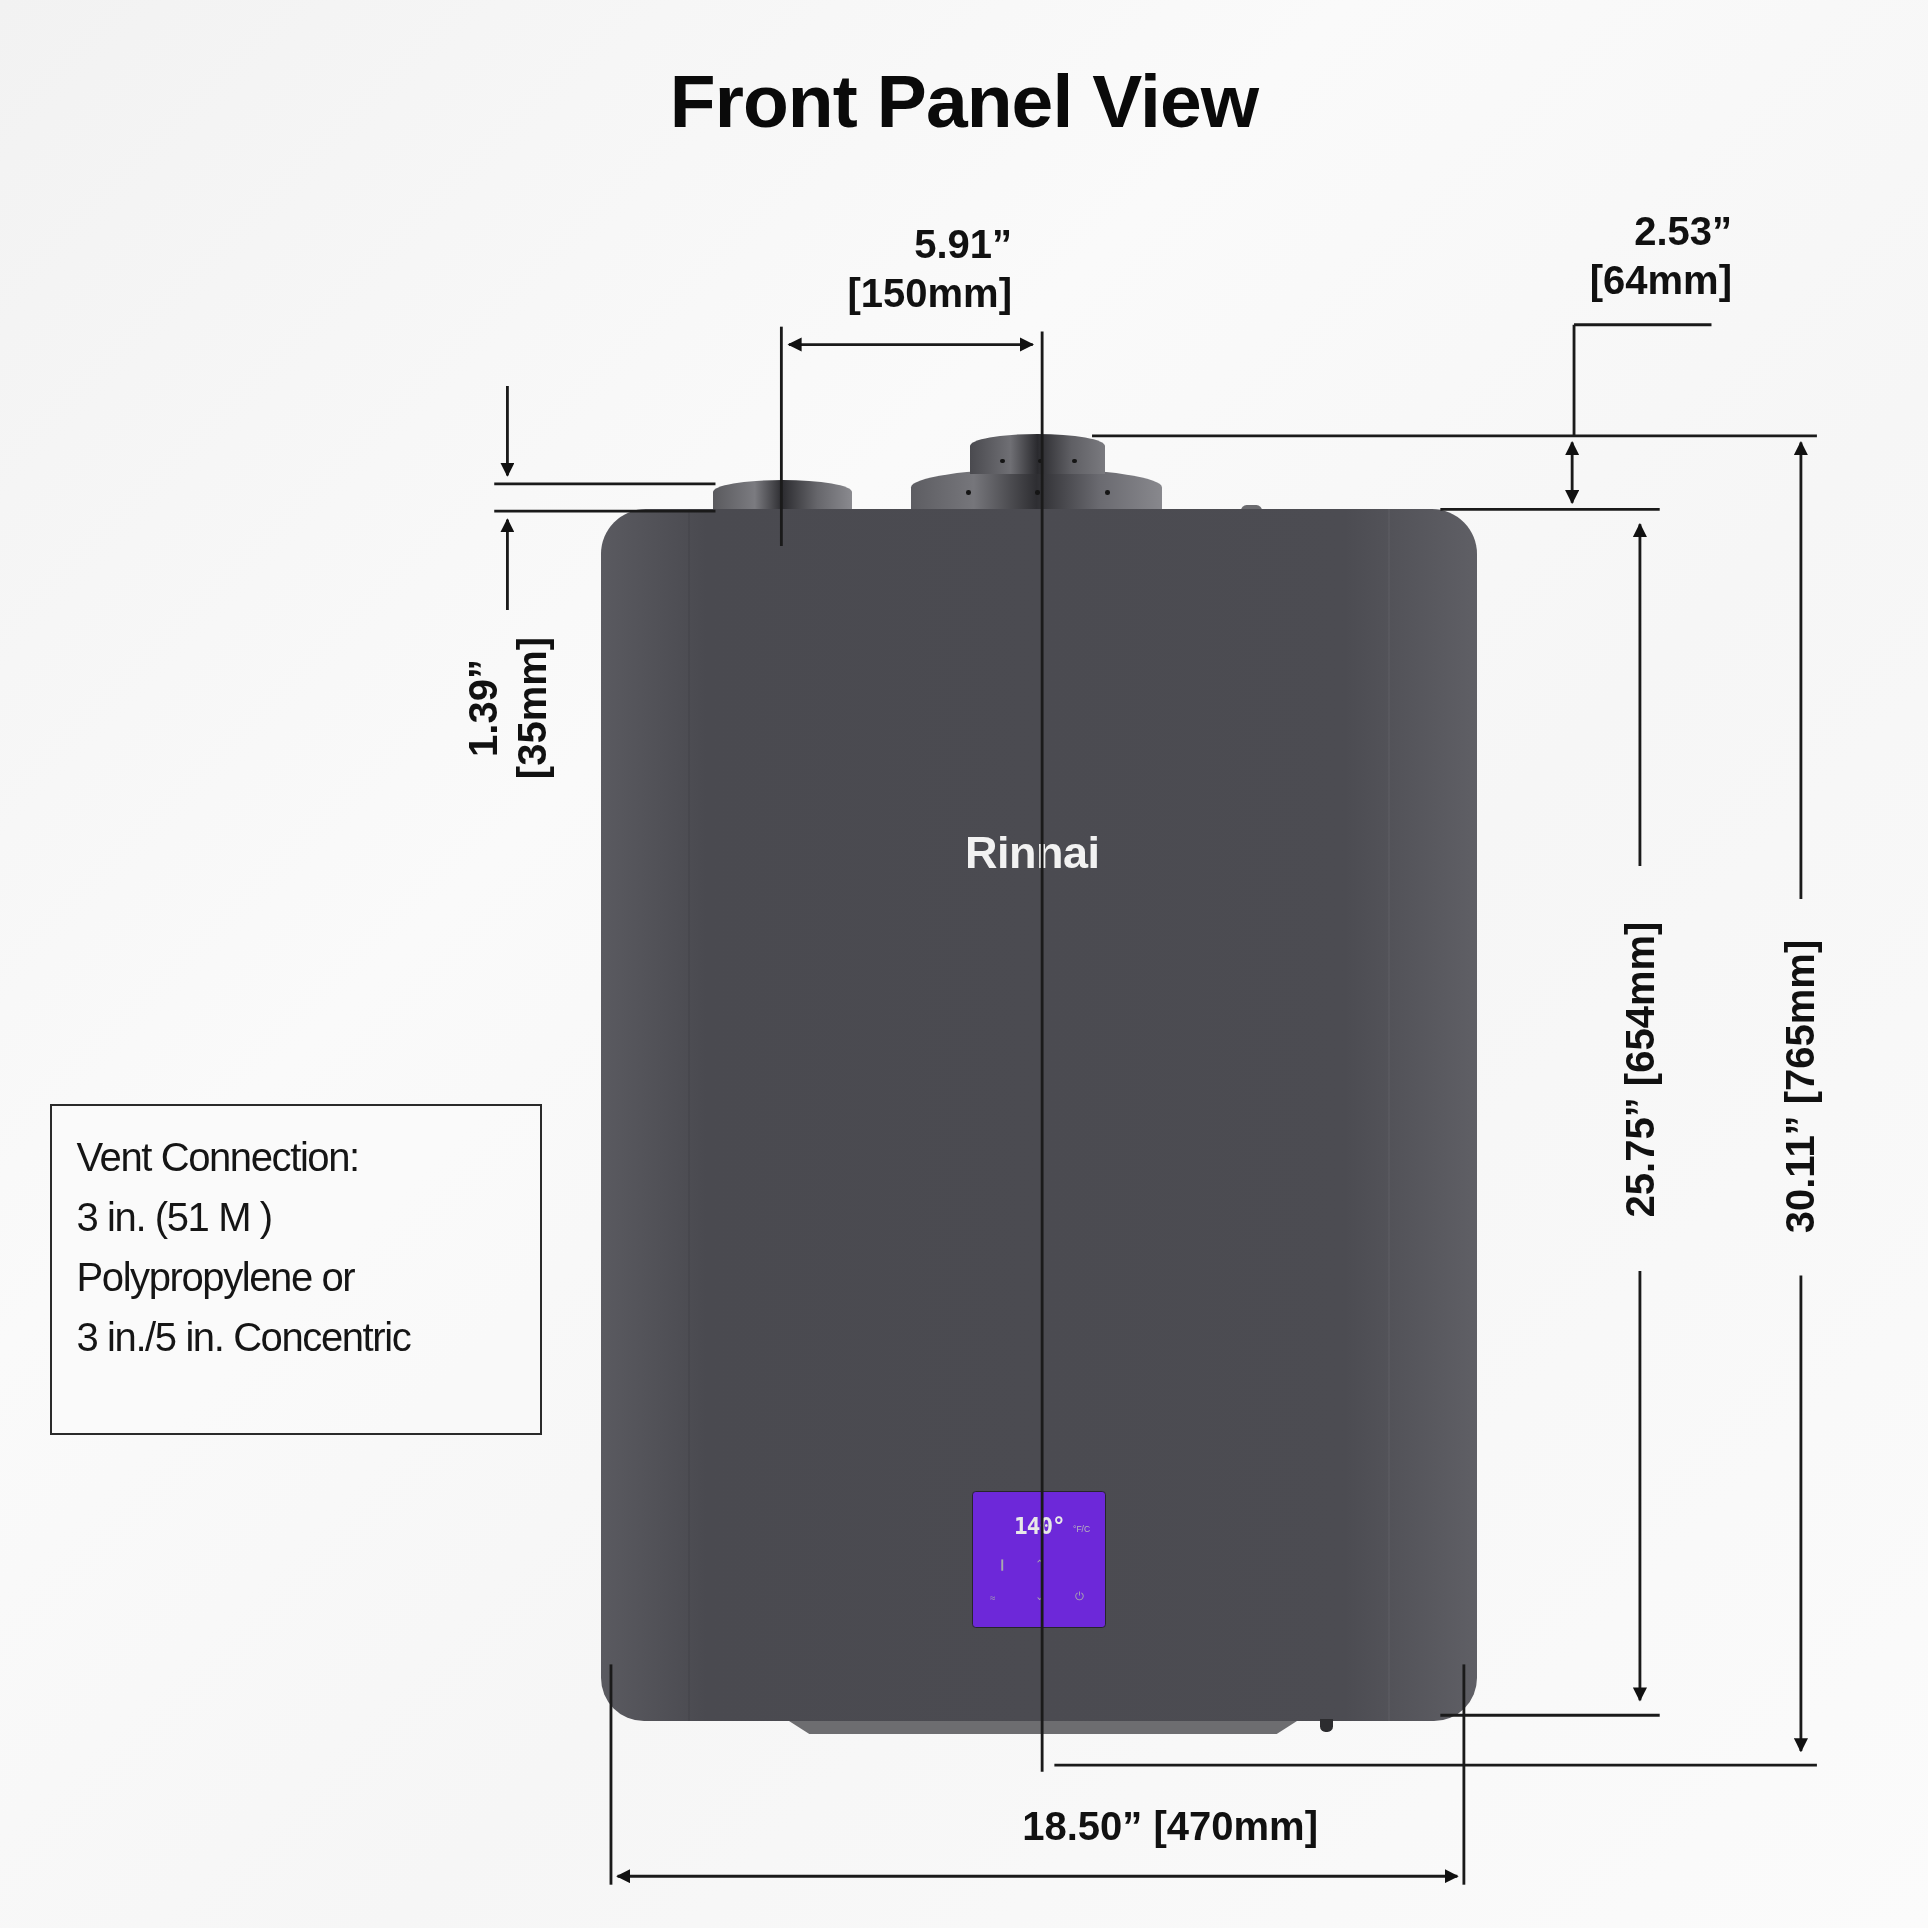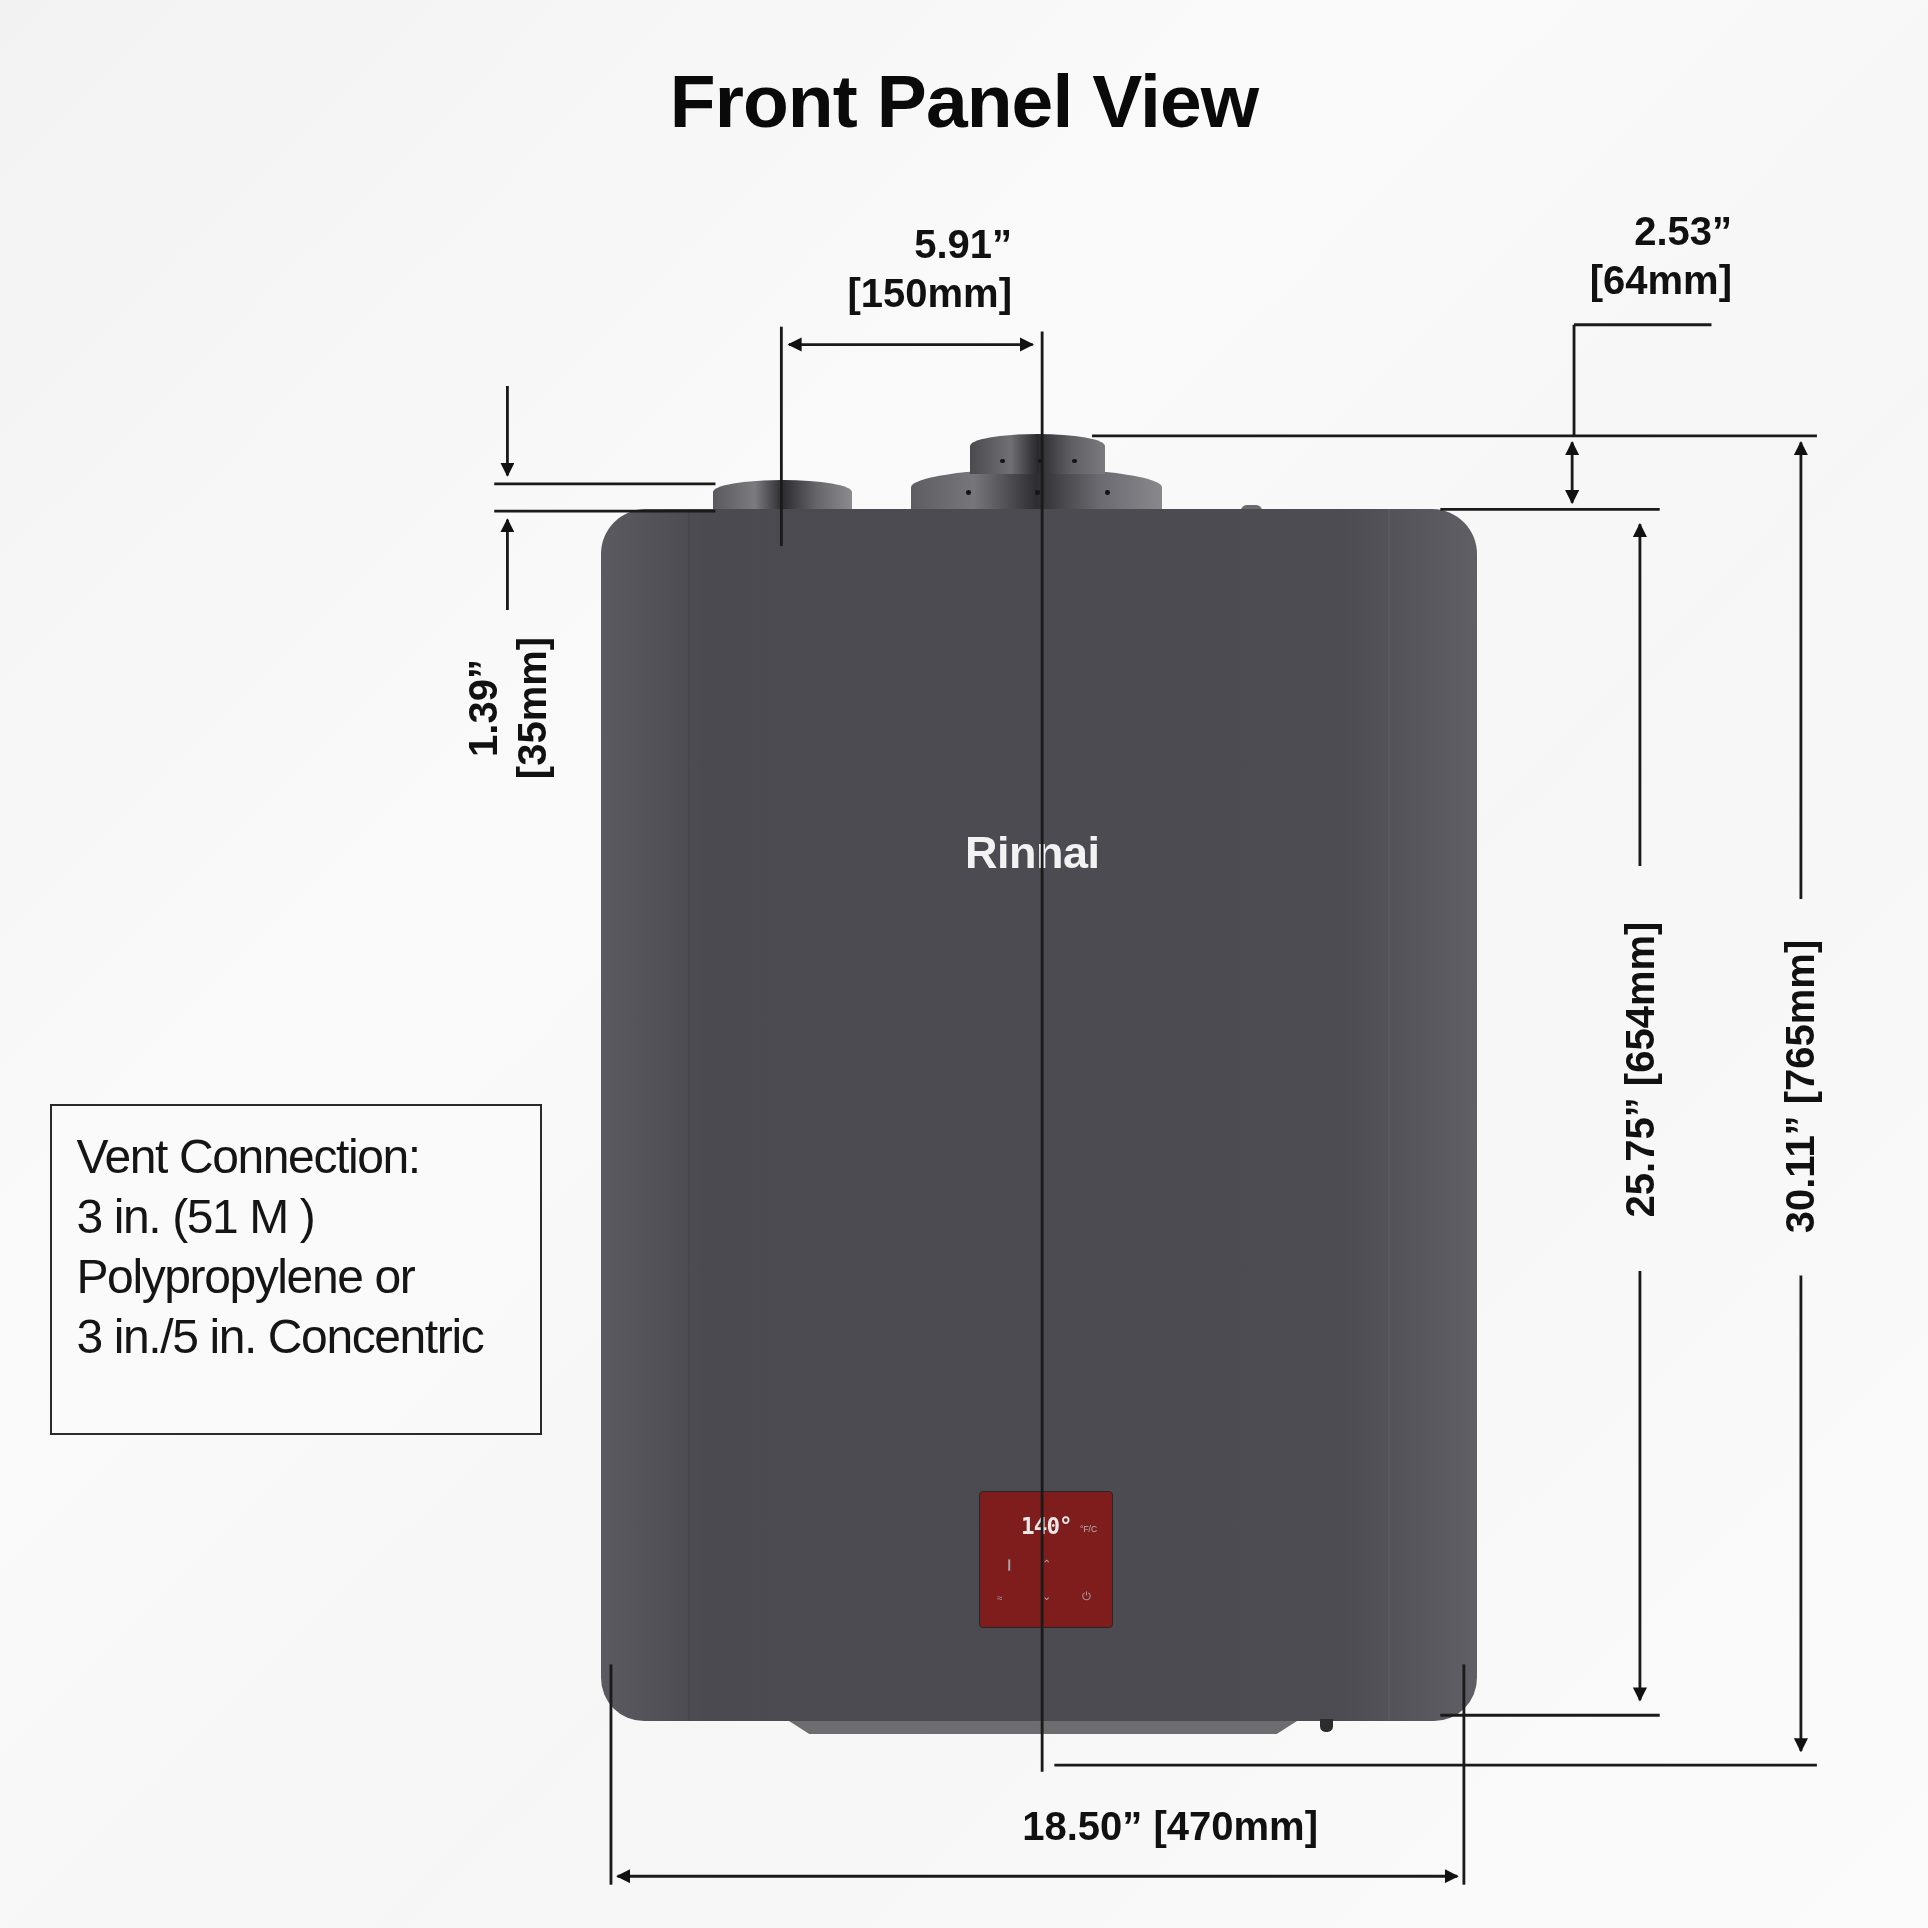--- a/index.html
+++ b/index.html
@@ -20,39 +20,39 @@
   .dim-rot {
     position: absolute; font-weight: bold; font-size: 40px; line-height: 49px;
     white-space: nowrap; transform-origin: center center; transform: rotate(-90deg);
     text-align: center; color: #111;
   }
   .vent-box {
     position: absolute; left: 50px; top: 1104px; width: 492px; height: 331px;
     border: 2.8px solid #2a2a2a; box-sizing: border-box; background: rgba(250,250,250,0.6);
     padding: 21px 0 0 24.5px;
   }
-  .vent-line { font-size: 48px; line-height: 60px; color: #151515; letter-spacing: -1.4px; white-space: nowrap; }
+  .vent-line { font-size: 40px; line-height: 60px; color: #151515; letter-spacing: -1.4px; white-space: nowrap; }
   .unit-body {
     position: absolute; left: 601px; top: 509px; width: 876px; height: 1212px;
     border-radius: 45px 45px 43px 43px;
     background: linear-gradient(90deg, #5a5a60 0%, #4e4e54 9%, #4a4a50 12%, #4b4b51 50%, #4c4c52 85%, #55555b 92%, #5f5f65 100%);
   }
   .unit-inner-left { position: absolute; left: 87px; top: 0; width: 1.9px; height: 100%; background: rgba(0,0,0,0.06); }
   .unit-inner-right { position: absolute; right: 87px; top: 0; width: 1.9px; height: 100%; background: rgba(255,255,255,0.04); }
   .unit-base {
     position: absolute; left: 789px; top: 1721px; width: 508px; height: 13px;
     background: #6d6d70; clip-path: polygon(0 0, 100% 0, 96% 100%, 4% 100%);
   }
   .unit-foot { position: absolute; left: 1320px; top: 1719px; width: 13px; height: 13px; background: #2c2c2f; border-radius: 0 0 5.6px 5.6px; }
   .logo {
     position: absolute; left: 965px; top: 827px; font-size: 45px; font-weight: bold; color: #f2f2f2; letter-spacing: -0.5px;
   }
   .panel {
     position: absolute; left: 972px; top: 1491px; width: 134px; height: 137px;
-    background: #7f1d1d; border: 1.9px solid #26262a; border-radius: 3.8px; box-sizing: border-box; margin-left: 7px;
+    background: #6d28d9; border: 1.9px solid #26262a; border-radius: 3.8px; box-sizing: border-box;
   }
   .panel-temp { position: absolute; left: 41px; top: 21px; font-family: "DejaVu Sans Mono", monospace; font-size: 22.6px; color: #e8e8e8; font-weight: bold; letter-spacing: -0.9px; }
   .panel-unit { position: absolute; left: 100px; top: 32px; font-size: 8.5px; color: #bbb; }
   .panel-icon { position: absolute; font-size: 11.3px; color: #a9a9ad; }
   .pipe { position: absolute; }
   .pipe-small {
     left: 713px; top: 480px; width: 139px; height: 30px;
     background: linear-gradient(90deg, #5a5a5e 0%, #7b7b80 30%, #2c2c30 50%, #66666b 75%, #8a8a8f 100%);
     border-radius: 50% 50% 0 0 / 40% 40% 0 0;
   }

